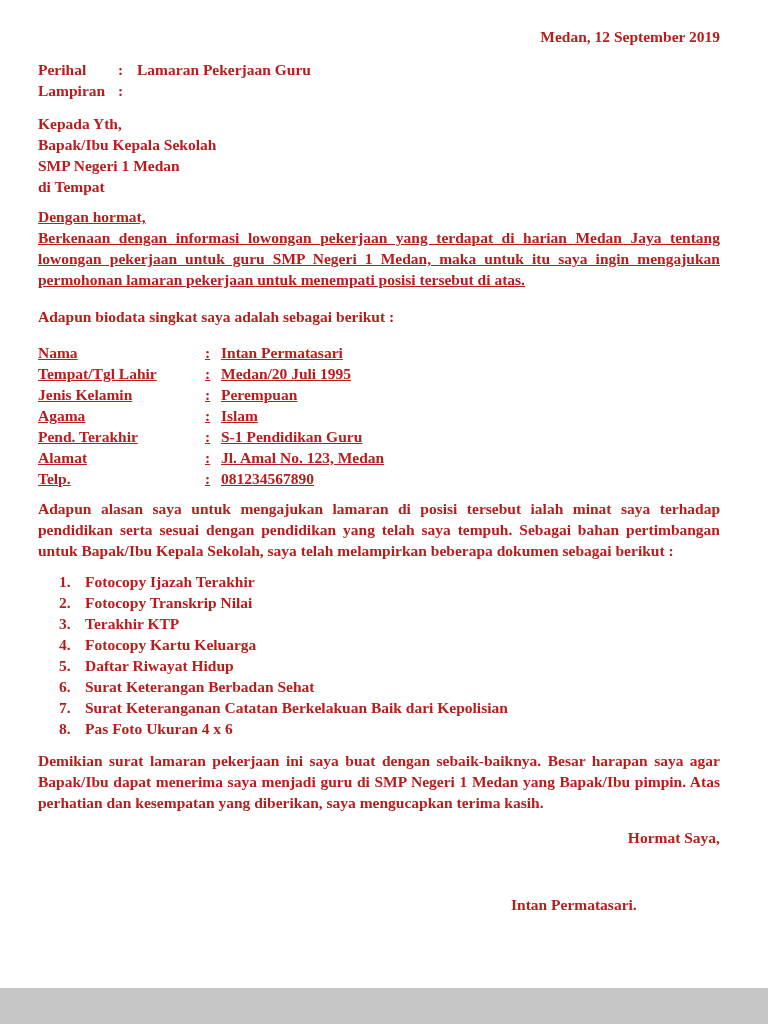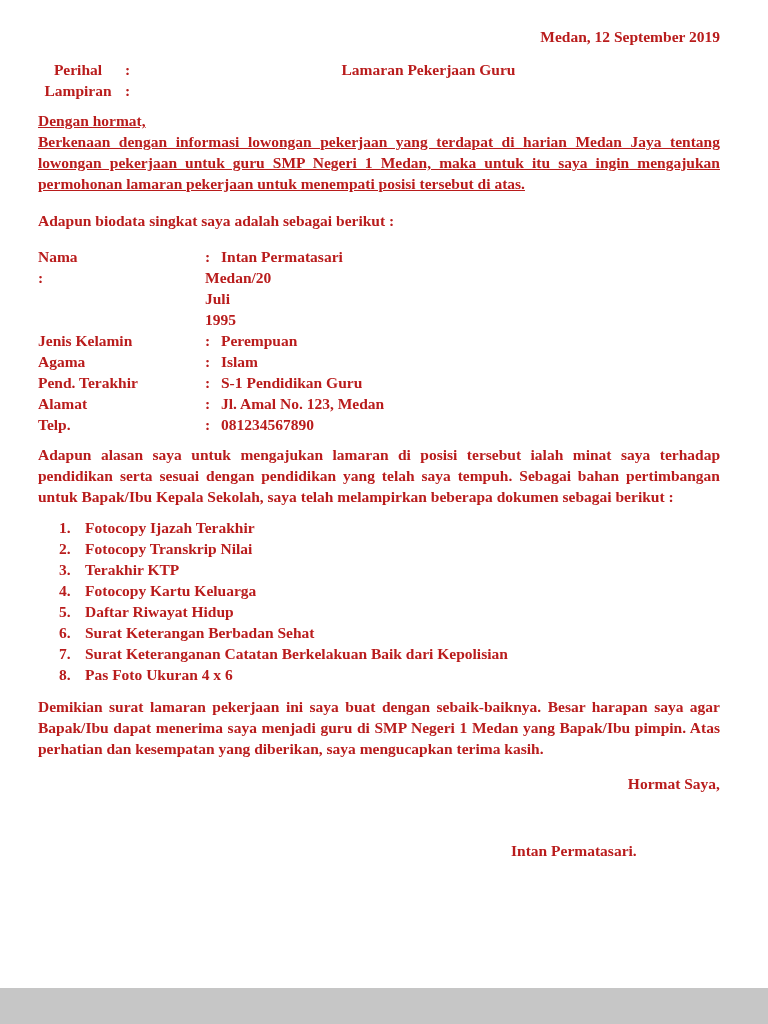--- a/index.html
+++ b/index.html
@@ -24,21 +24,20 @@
   .date {
     text-align: right;
     margin: 0;
   }
   .meta {
     margin-top: 12px;
   }
   .kv-meta {
     display: grid;
     grid-template-columns: 80px 19px 1fr;
-    text-align: center;
   }
   .recipient {
     margin-top: 12px;
   }
   .salutation-block {
     margin-top: 9px;
     text-decoration: underline;
   }
   .para {
     text-align: justify;
@@ -46,20 +45,21 @@
   }
   .biodata-intro {
     margin-top: 16px;
   }
   .biodata {
     margin-top: 15px;
   }
   .kv-bio {
     display: grid;
     grid-template-columns: 167px 16px 1fr;
+    text-decoration: underline;
   }
   .para2 {
     margin-top: 9px;
   }
   .attachments {
     margin-top: 10px;
   }
   .att-item {
     display: grid;
     grid-template-columns: 26px 1fr;
@@ -90,35 +90,42 @@
       <span>Perihal</span>
       <span>:</span>
       <span>Lamaran Pekerjaan Guru</span>
     </div>
     <div class="kv-meta">
       <span>Lampiran</span>
       <span>:</span>
     </div>
   </div>
 
+  <div class="recipient">
+    <div>Kepada Yth,</div>
+    <div>Bapak/Ibu Kepala Sekolah</div>
+    <div>SMP Negeri 1 Medan</div>
+    <div>di Tempat</div>
+  </div>
 
   <div class="salutation-block">
     <div>Dengan hormat,</div>
     <p class="para">Berkenaan dengan informasi lowongan pekerjaan yang terdapat di harian Medan Jaya tentang lowongan pekerjaan untuk guru SMP Negeri 1 Medan, maka untuk itu saya ingin mengajukan permohonan lamaran pekerjaan untuk menempati posisi tersebut di atas.</p>
   </div>
 
   <div class="biodata-intro">Adapun biodata singkat saya adalah sebagai berikut :</div>
 
   <div class="biodata">
     <div class="kv-bio">
       <span>Nama</span>
       <span>:</span>
       <span>Intan Permatasari</span>
     </div>
     <div class="kv-bio">
+      <span>Tempat/Tgl Lahir</span>
       <span>:</span>
       <span>Medan/20 Juli 1995</span>
     </div>
     <div class="kv-bio">
       <span>Jenis Kelamin</span>
       <span>:</span>
       <span>Perempuan</span>
     </div>
     <div class="kv-bio">
       <span>Agama</span>

